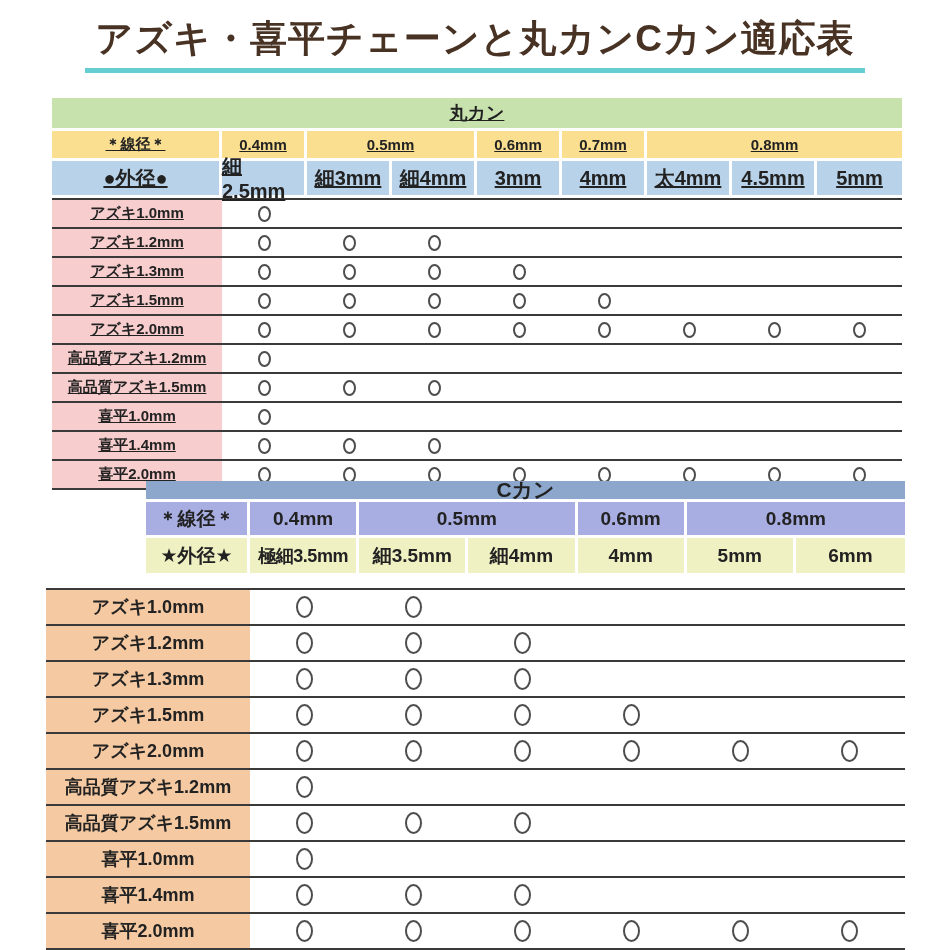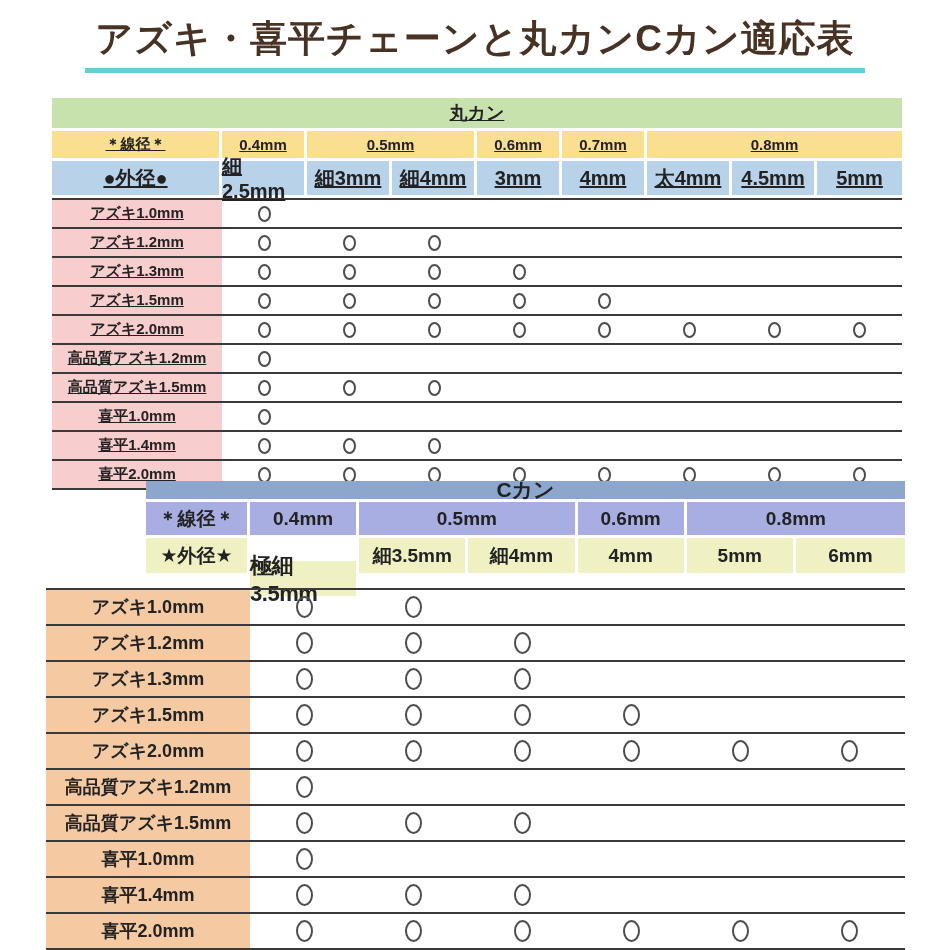--- a/index.html
+++ b/index.html
@@ -37,21 +37,21 @@
   .t1-row .dcell{flex:0 0 85px;display:flex;align-items:center;justify-content:center;}
   .ring1{display:inline-block;width:13px;height:16px;border:2px solid #4d4d4d;border-radius:50%;}
 
   
   .t2h{position:absolute;left:146px;top:481px;width:759px;}
   .t2-banner{height:18px;background:var(--steel);display:flex;align-items:center;
     justify-content:center;font-weight:bold;font-size:21px;margin-bottom:3px;}
   .t2h .hrow{margin-bottom:3px;}
   .t2-senkei .hcell{height:33px;background:var(--peri);font-size:19px;}
   .t2-gaikei .hcell{height:35px;background:var(--paleyellow);font-size:19px;}
-  .t2-gaikei .hcell.small{font-size:22px;letter-spacing:-0.5px;margin-top:23px;}
+  .t2-gaikei .hcell.small{font-size:18px;letter-spacing:-0.5px;}
   .t2rows{position:absolute;left:46px;top:588px;width:859px;border-top:2px solid var(--line);}
   .t2-row{display:flex;height:36px;border-bottom:2px solid var(--line);}
   .t2-row .rlabel{flex:0 0 204px;background:var(--peach);display:flex;align-items:center;
     justify-content:center;font-weight:bold;font-size:18px;}
   .t2-row .dcell{flex:0 0 109px;display:flex;align-items:center;justify-content:center;}
   .ring2{display:inline-block;width:17px;height:22px;border:2px solid #4d4d4d;border-radius:50%;}
 </style>
 </head>
 <body>
 

